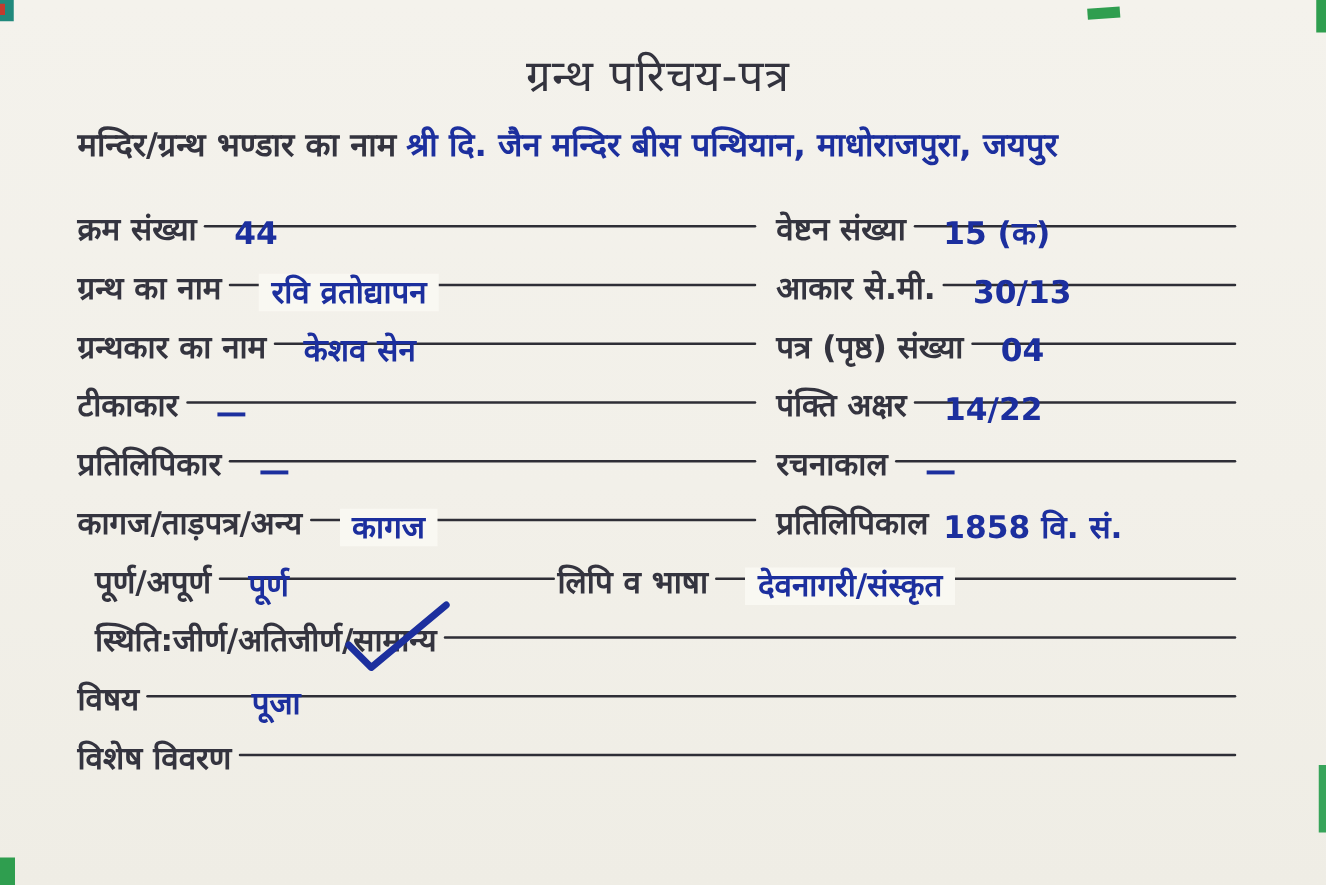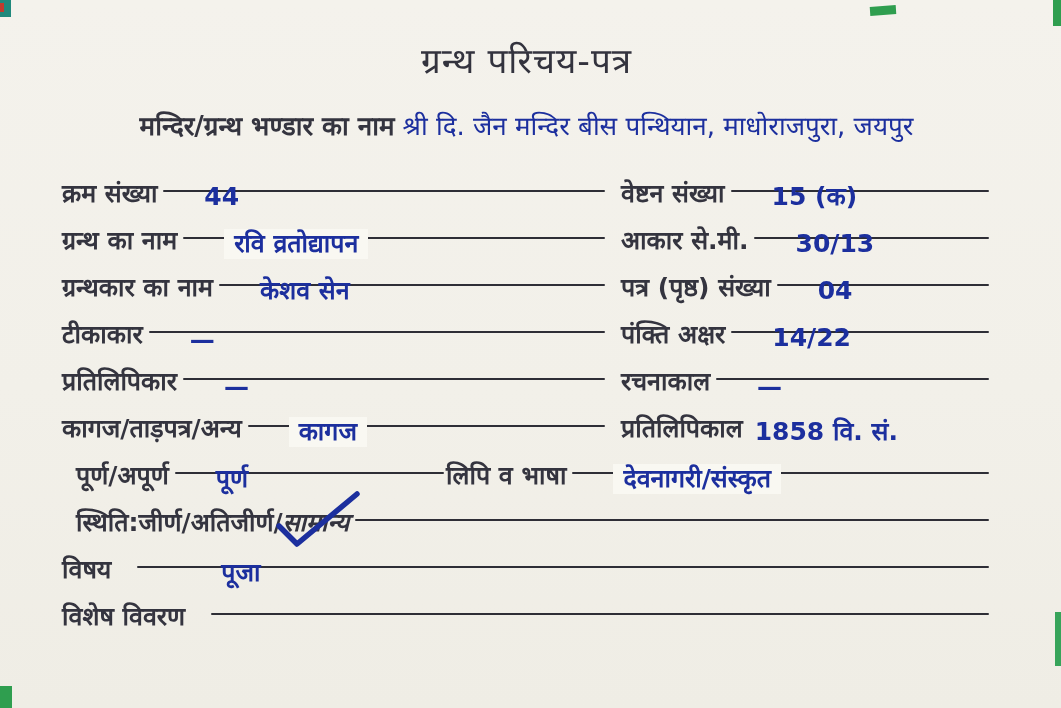--- a/index.html
+++ b/index.html
@@ -16,52 +16,51 @@
   .title {
     text-align:center;
     font-size:35px; font-weight:normal;
     color:#33333e;
     letter-spacing:1px;
     margin:10px 0 0 0;
   }
 
   .header-field {
     display:flex; align-items:baseline;
-    margin-top:24px;
+    margin-top:14px;
     white-space:nowrap;
-    justify-content:center;
   }
   .header-field .hlabel { font-size:26px; font-weight:600; color:#34343f; }
-  .header-field .hvalue { font-size:26px; font-weight:400; color:#1c2f9e; margin-left:8px; }
+  .header-field .hvalue { font-size:26px; font-weight:700; color:#1c2f9e; margin-left:8px; }
 
   .rows { margin-top:32px; }
   .frow { display:flex; height:47px; position:relative; }
   .cell { display:flex; position:relative; }
   .cell.left  { width:545px; flex:none; }
   .cell.right { flex:1; padding-left:14px; }
-  .cell.full  { width:100%;gap:20px; }
+  .cell.full  { width:100%; }
 
   .flabel {
     font-size:25px; line-height:38px; font-weight:600;
     color:#34343f; white-space:nowrap; z-index:2;
   }
   .fill { flex:1; position:relative; min-width:18px; }
   .rule {
     position:absolute; top:15px; left:6px; right:2px; height:2px;
     background:#2e2e36; border-radius:1px;
   }
   .val {
-    position:absolute; top:7px; left:47px;
+    position:absolute; top:7px; left:30px;
     font-size:25px; line-height:30px; font-weight:700;
     color:#1c2f9e; white-space:nowrap; z-index:3;
   }
   .val.patch { background:#f9f8f2; padding:0 10px; }
   .val.dash  { top:9px; font-weight:800; letter-spacing:-1px; }
 
-  .checked-word { position:relative; display:inline-block; z-index:2;font-style:italic; }
+  .checked-word { position:relative; display:inline-block; z-index:2; }
   .checked-word svg {
     position:absolute; left:-14px; top:-14px;
     width:100px; height:62px; overflow:visible; z-index:4;
   }
 
   
   .art { position:absolute; z-index:5; }
   .art-tl-teal { left:0; top:0; width:11px; height:17px; background:#20897c; }
   .art-tl-red  { left:0; top:3px; width:4px; height:9px; background:#c23b2e; }
   .art-tr-dash { left:870px; top:6px; width:26px; height:9px; background:#2f9e4f; transform:rotate(-4deg); }

